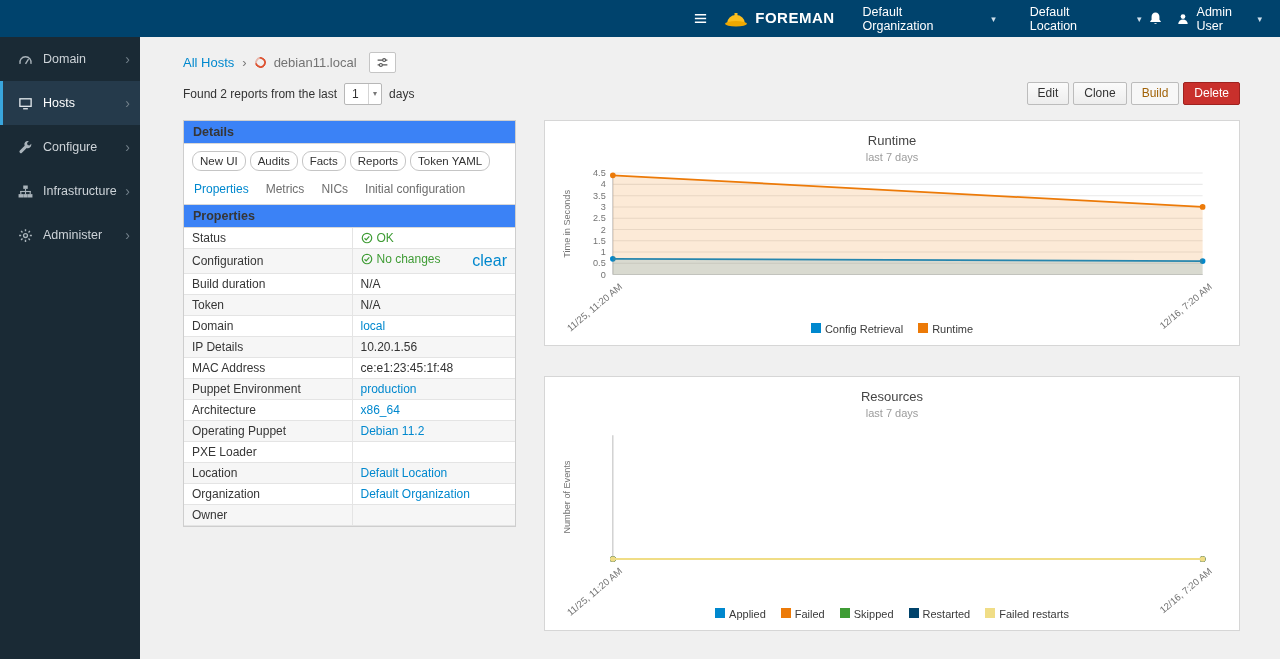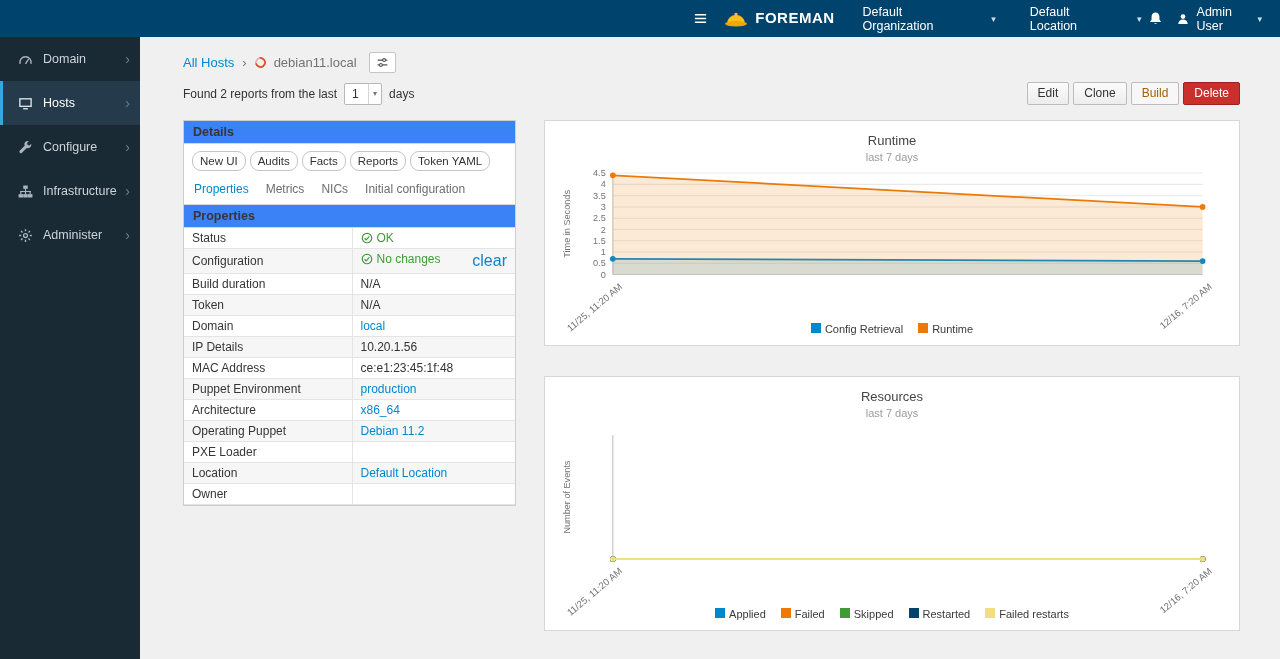--- a/index.html
+++ b/index.html
@@ -287,20 +287,24 @@
               <td class="label">Operating Puppet</td>
               <td><a>Debian 11.2</a></td>
             </tr>
             <tr>
               <td class="label">PXE Loader</td>
               <td><span></span></td>
             </tr>
             <tr>
               <td class="label">Location</td>
               <td><a>Default Location</a></td>
+            </tr>
+            <tr>
+              <td class="label">Organization</td>
+              <td><a>Default Organization</a></td>
             </tr>
             <tr>
               <td class="label">Owner</td>
               <td><span></span></td>
             </tr>
           </tbody>
         </table>
     </div>
     <div class="charts">
         <div class="chart-card">

